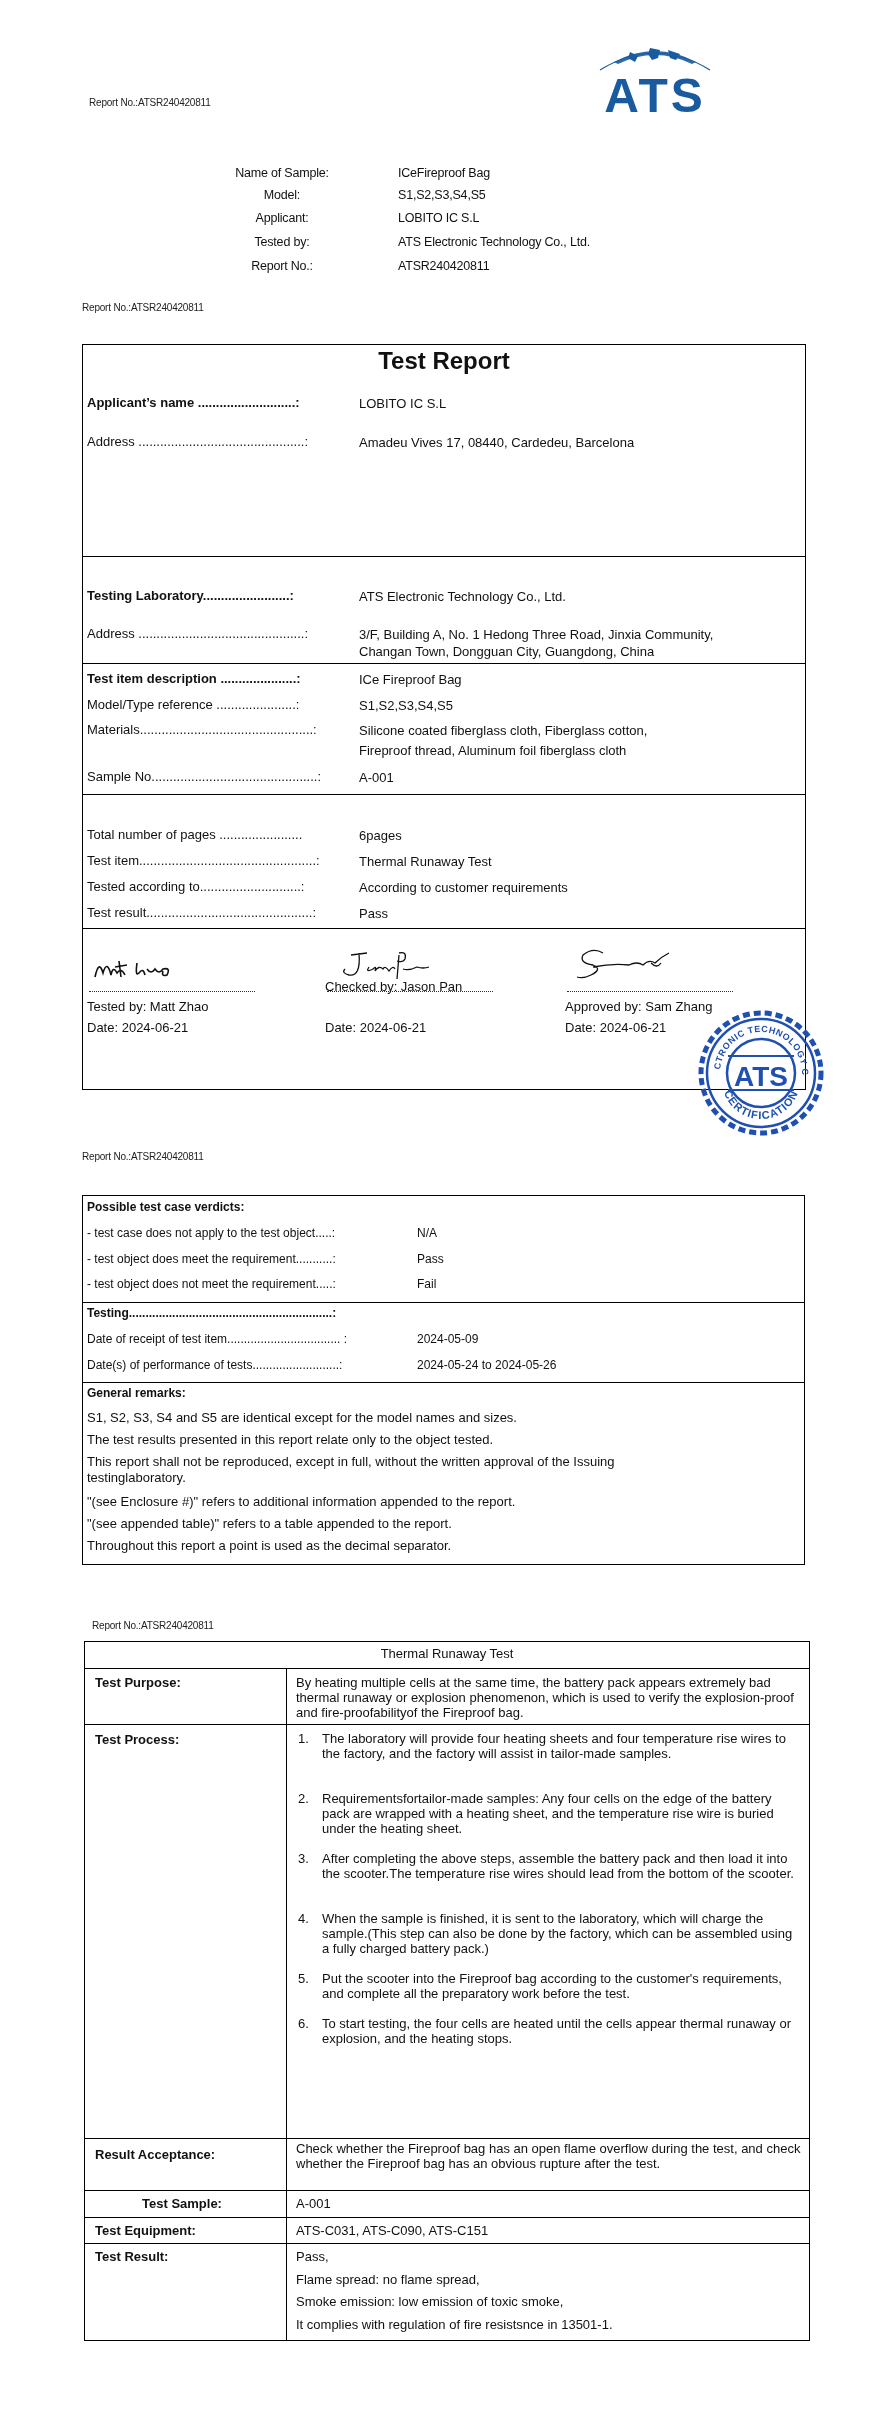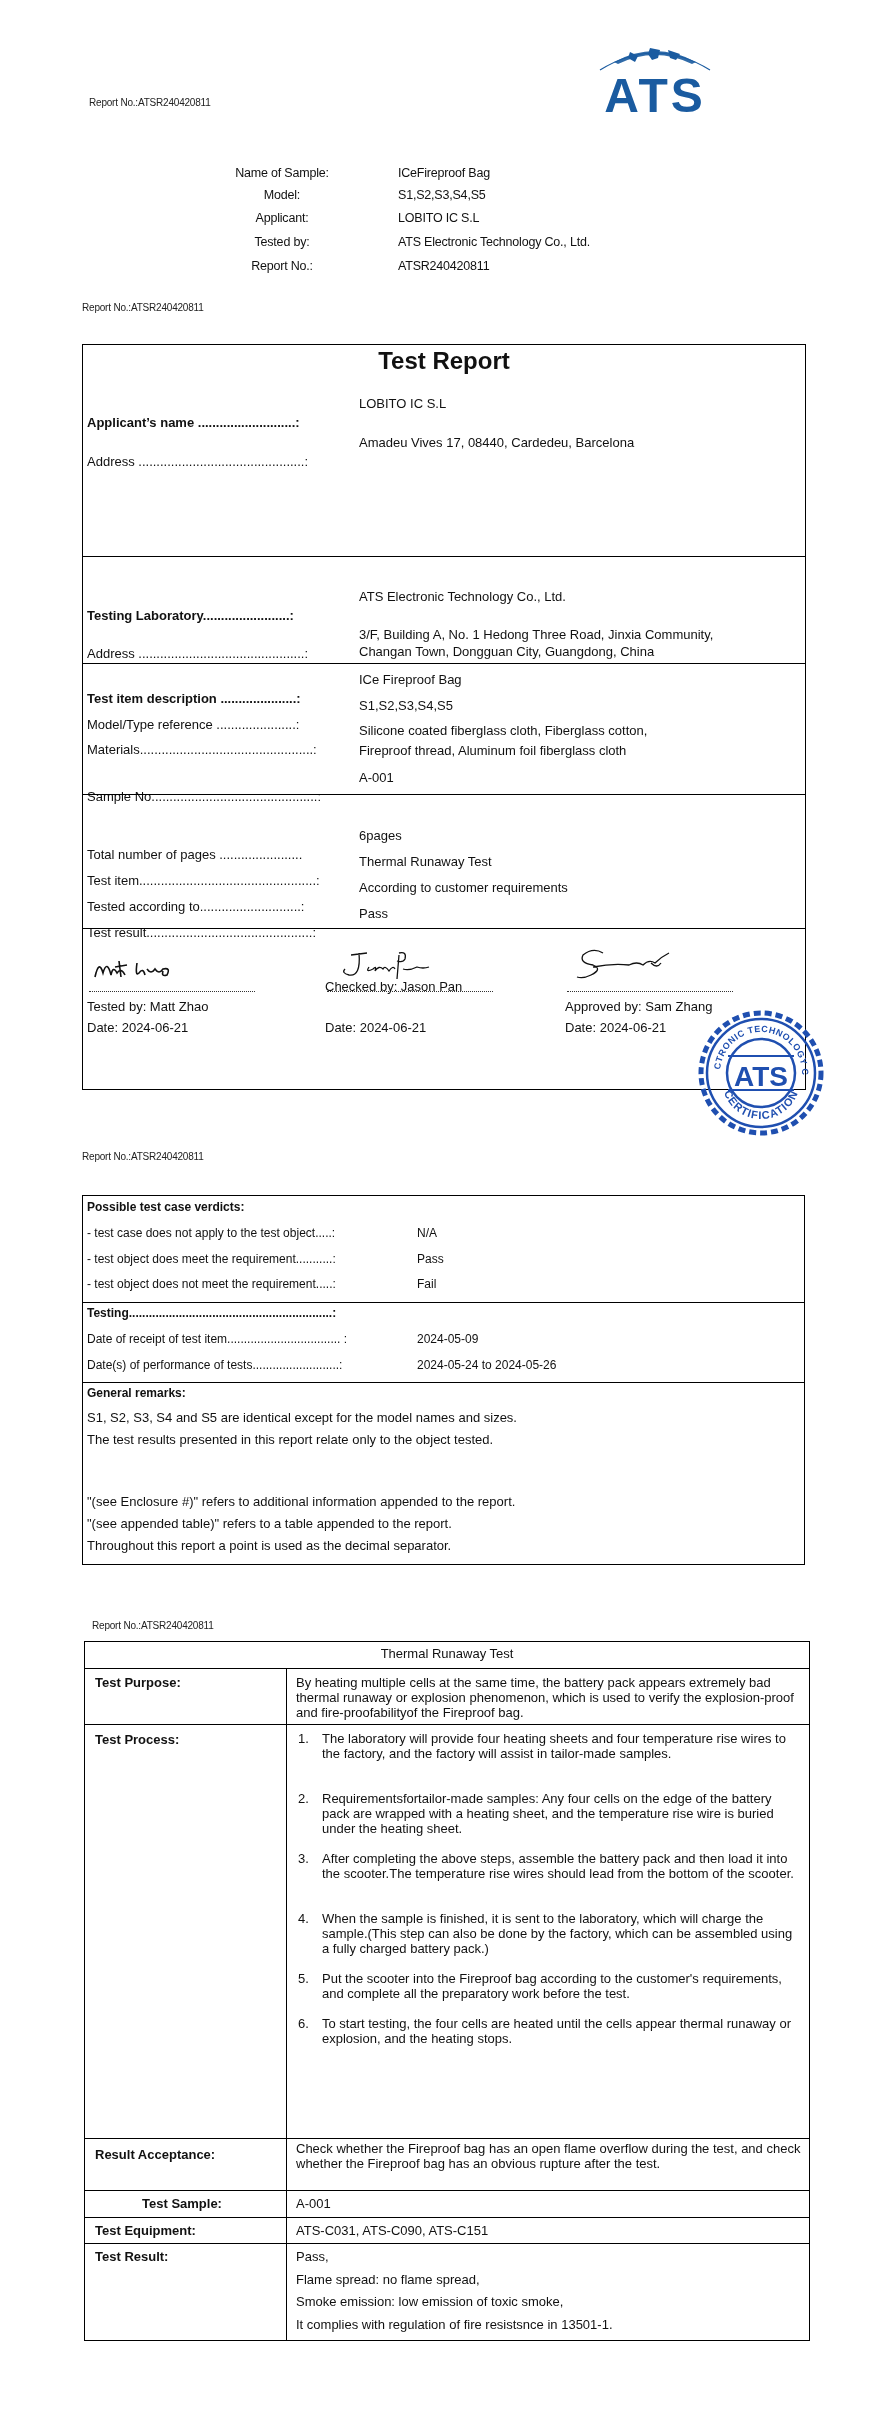--- a/index.html
+++ b/index.html
@@ -11,21 +11,21 @@
   
   .logo { left: 580px; top: 38px; width: 150px; height: 80px; }
   .cover-row { position: absolute; font-size: 12.5px; letter-spacing: -0.2px; }
   .cover-label { position: absolute; right: 498px; width: 200px; text-align: center; }
   .cover-value { position: absolute; left: 398px; white-space: nowrap; }
 
   
   .box { position: absolute; border: 1.6px solid #000; }
   .hr { position: absolute; left: 0; right: 0; height: 0; border-top: 1.6px solid #000; }
   .row { position: absolute; left: 4px; font-size: 13px; white-space: nowrap; }
-  .lbl { position: absolute; left: 0; width: 262px; white-space: nowrap; overflow: hidden; margin-top: 20px; }
+  .lbl { position: absolute; left: 0; width: 262px; white-space: nowrap; overflow: hidden; }
   .val { position: absolute; left: 272px; white-space: nowrap; line-height: 17px; }
   .b { font-weight: bold; }
   .title { position: absolute; left: 0; right: 0; top: 2px; text-align: center; font-size: 24px; font-weight: bold; }
 
   .sig { position: absolute; font-size: 13px; line-height: 20px; }
   .sig-dots { position: absolute; top: 0; width: 166px; border-top: 1.5px dotted #333; }
   .signature { position: absolute; }
 
   .stamp { left: 698px; top: 1008px; width: 126px; height: 130px; }
 
@@ -226,20 +226,21 @@
   <div class="row2" style="top:162px;">
     <span class="lbl2">Date(s) of performance of tests..........................:</span>
     <span class="val2">2024-05-24 to 2024-05-26</span>
   </div>
 
   <div class="hr" style="top:186px;"></div>
 
   <div class="row2 b" style="top:190px;">General remarks:</div>
   <div class="remark" style="top:214px;">S1, S2, S3, S4 and S5 are identical except for the model names and sizes.</div>
   <div class="remark" style="top:236px;">The test results presented in this report relate only to the object tested.</div>
+  <div class="remark" style="top:258px; right:160px;">This report shall not be reproduced, except in full, without the written approval of the Issuing testinglaboratory.</div>
   <div class="remark" style="top:298px;">"(see Enclosure #)" refers to additional information appended to the report.</div>
   <div class="remark" style="top:320px;">"(see appended table)" refers to a table appended to the report.</div>
   <div class="remark" style="top:342px;">Throughout this report a point is used as the decimal separator.</div>
 </div>
 
 <div class="abs small" style="left:92px; top:1620px;">Report No.:ATSR240420811</div>
 
 <div class="t3">
   <div class="t3-head">Thermal Runaway Test</div>
   <div class="t3-hr" style="top:26px;"></div>

